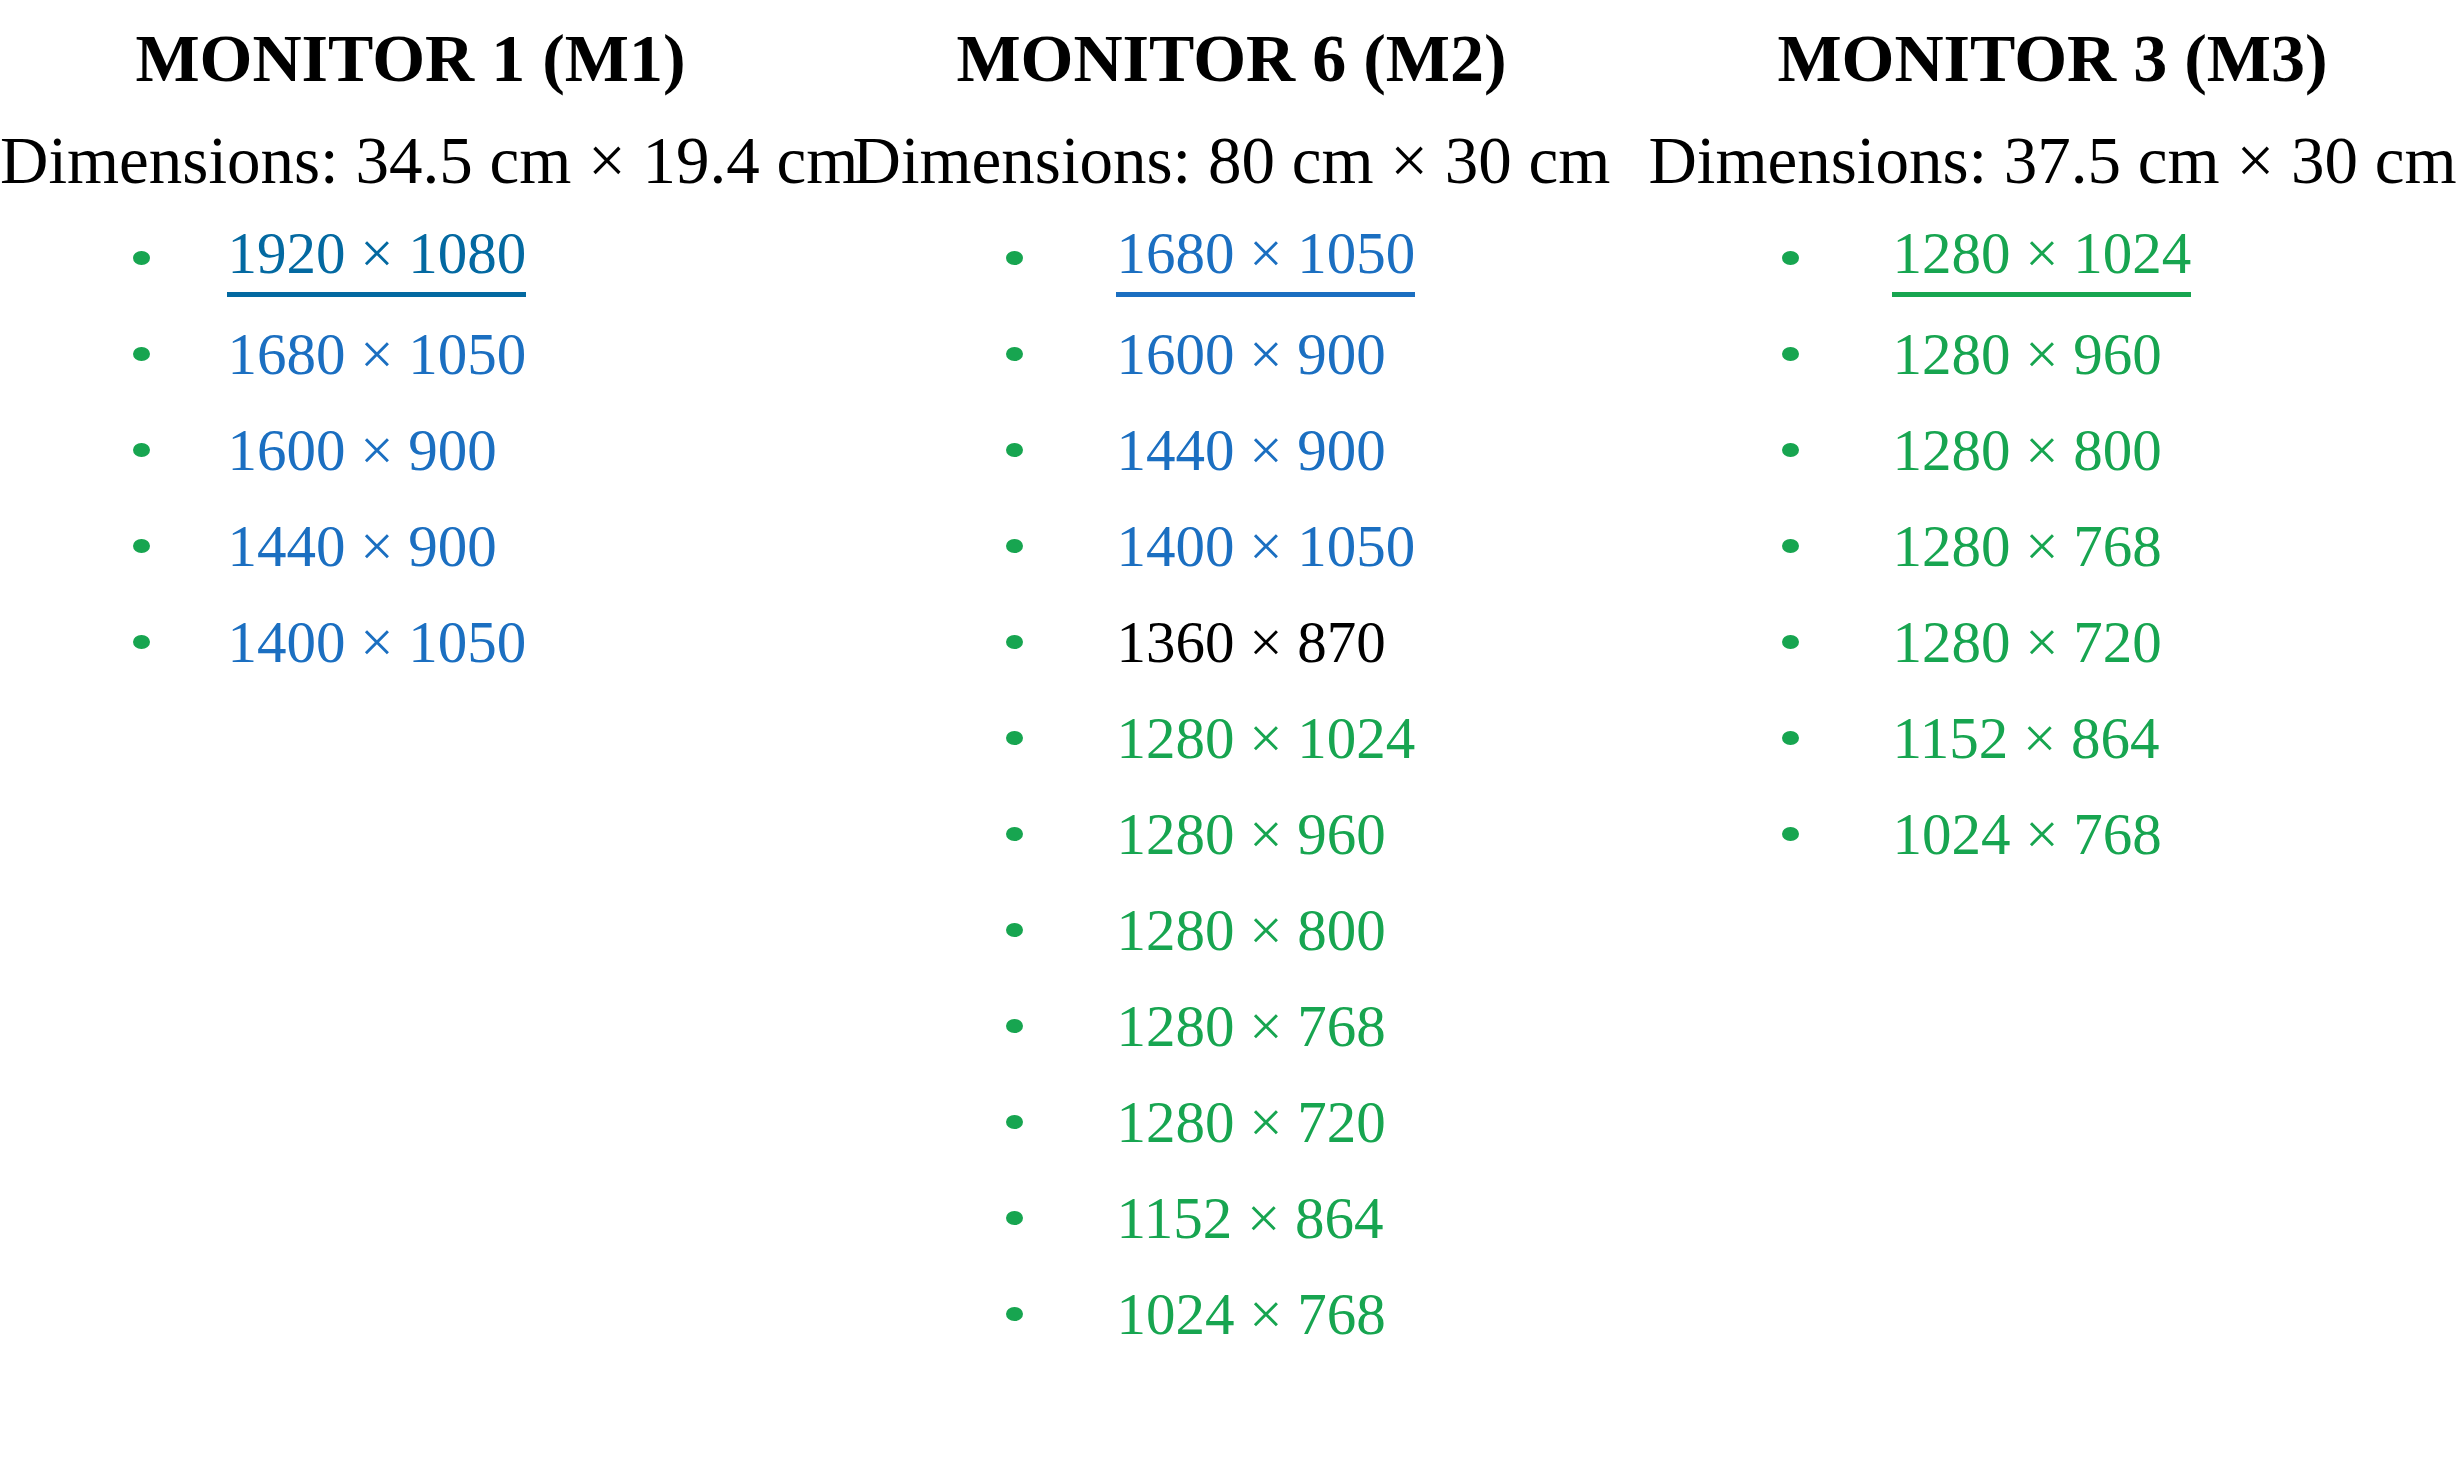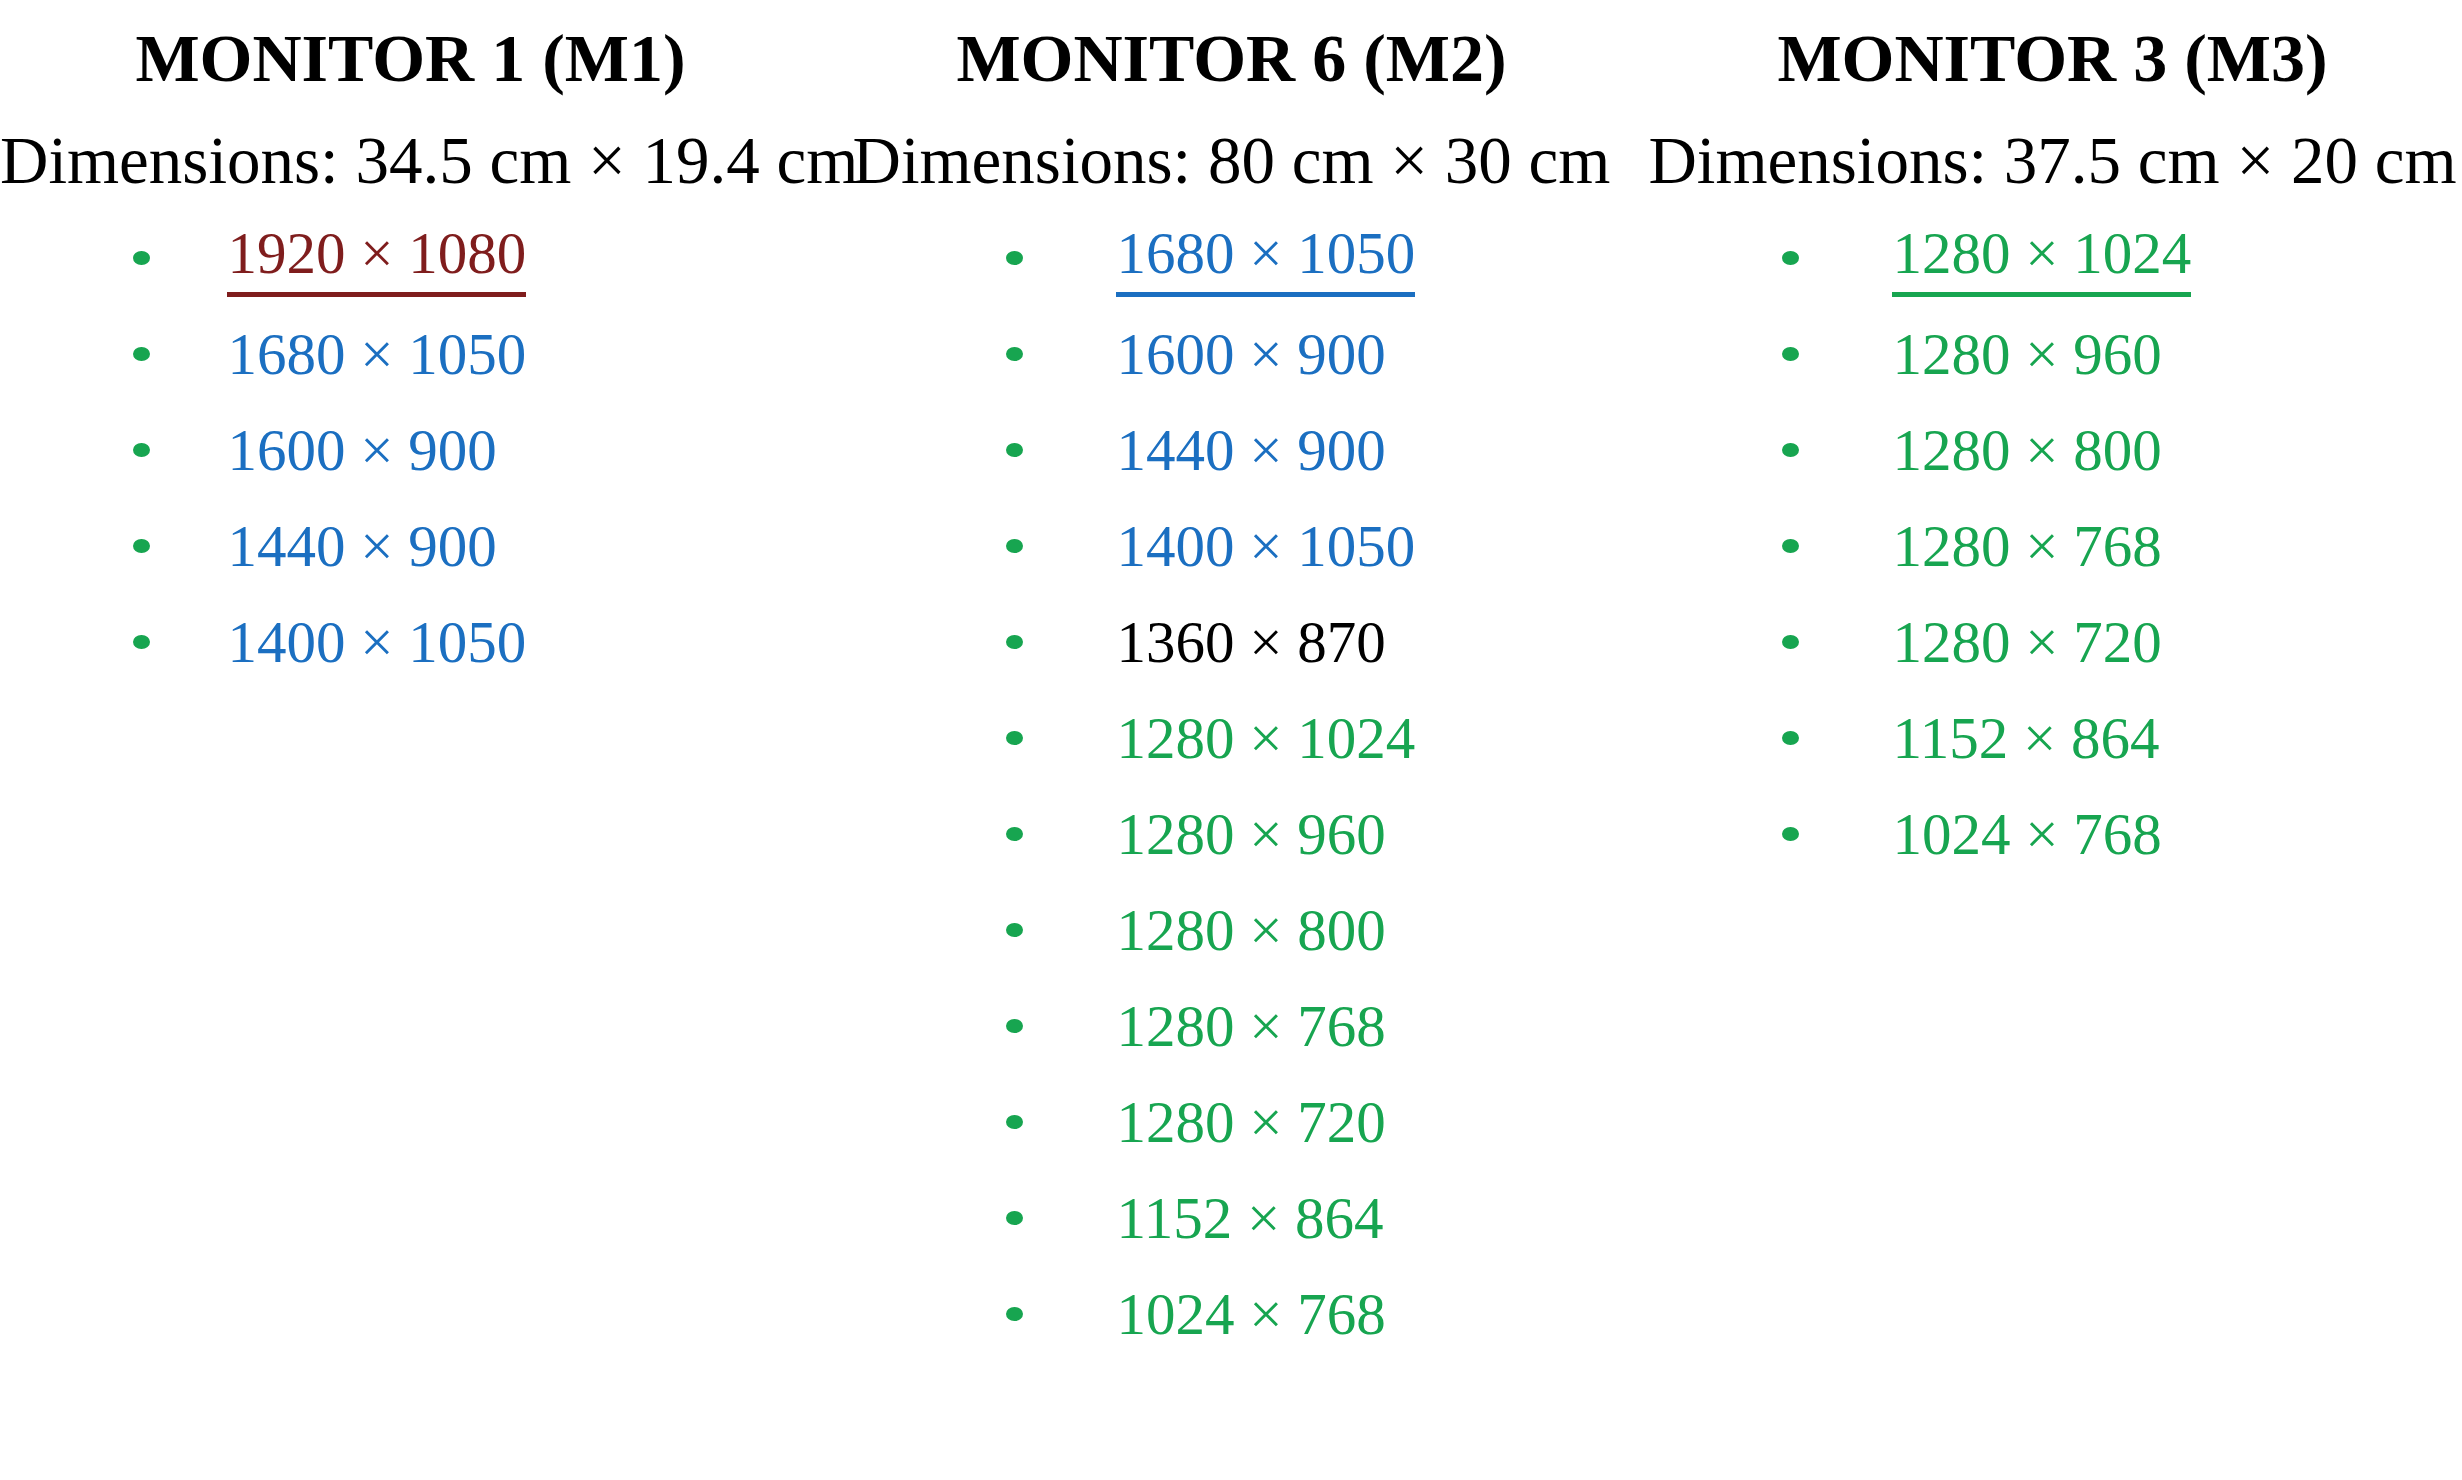--- a/index.html
+++ b/index.html
@@ -70,21 +70,21 @@
 <body>
 
 <div class="figure">
 
   <section class="col col1">
     <div class="title">MONITOR 1 (M1)</div>
     <div class="dims">Dimensions: 34.5 cm × 19.4 cm</div>
     <div class="res-list">
   <div class="res-row">
     <span class="bullet" style="background: rgb(23, 165, 80);"></span>
-    <span class="res-label u" style="color: #7f1d1d;">1920 × 1080</span>
+    <span class="res-label u" style="color: #0369a1;">1920 × 1080</span>
   </div>
 
   <div class="res-row">
     <span class="bullet" style="background: rgb(23, 165, 80);"></span>
     <span class="res-label" style="color: rgb(27, 111, 193);">1680 × 1050</span>
   </div>
 
   <div class="res-row">
     <span class="bullet" style="background: rgb(23, 165, 80);"></span>
     <span class="res-label" style="color: rgb(27, 111, 193);">1600 × 900</span>
@@ -164,21 +164,21 @@
 
   <div class="res-row">
     <span class="bullet" style="background: rgb(23, 165, 80);"></span>
     <span class="res-label" style="color: rgb(23, 165, 80);">1024 × 768</span>
   </div>
 </div>
   </section>
 
   <section class="col col3">
     <div class="title">MONITOR 3 (M3)</div>
-    <div class="dims">Dimensions: 37.5 cm × 20 cm</div>
+    <div class="dims">Dimensions: 37.5 cm × 30 cm</div>
     <div class="res-list">
   <div class="res-row">
     <span class="bullet" style="background: rgb(23, 165, 80);"></span>
     <span class="res-label u" style="color: rgb(23, 165, 80);">1280 × 1024</span>
   </div>
 
   <div class="res-row">
     <span class="bullet" style="background: rgb(23, 165, 80);"></span>
     <span class="res-label" style="color: rgb(23, 165, 80);">1280 × 960</span>
   </div>

